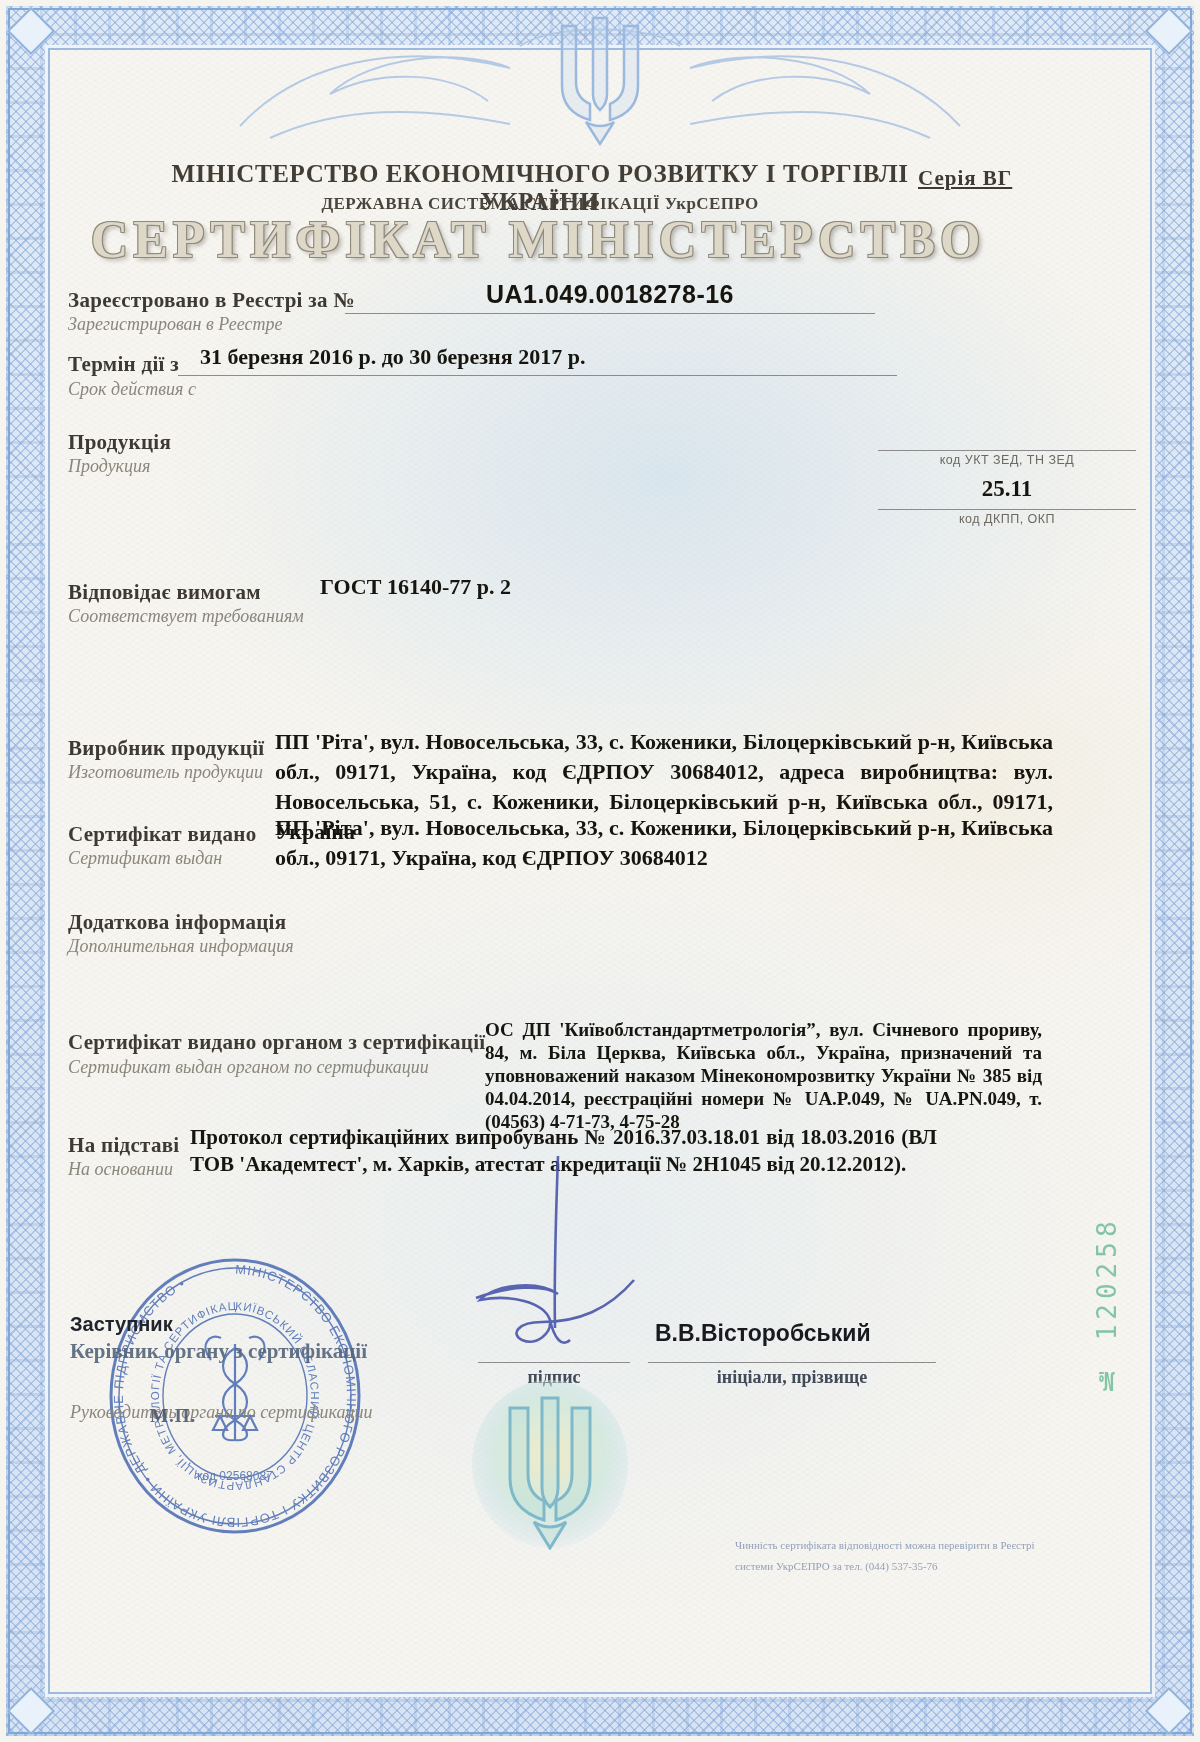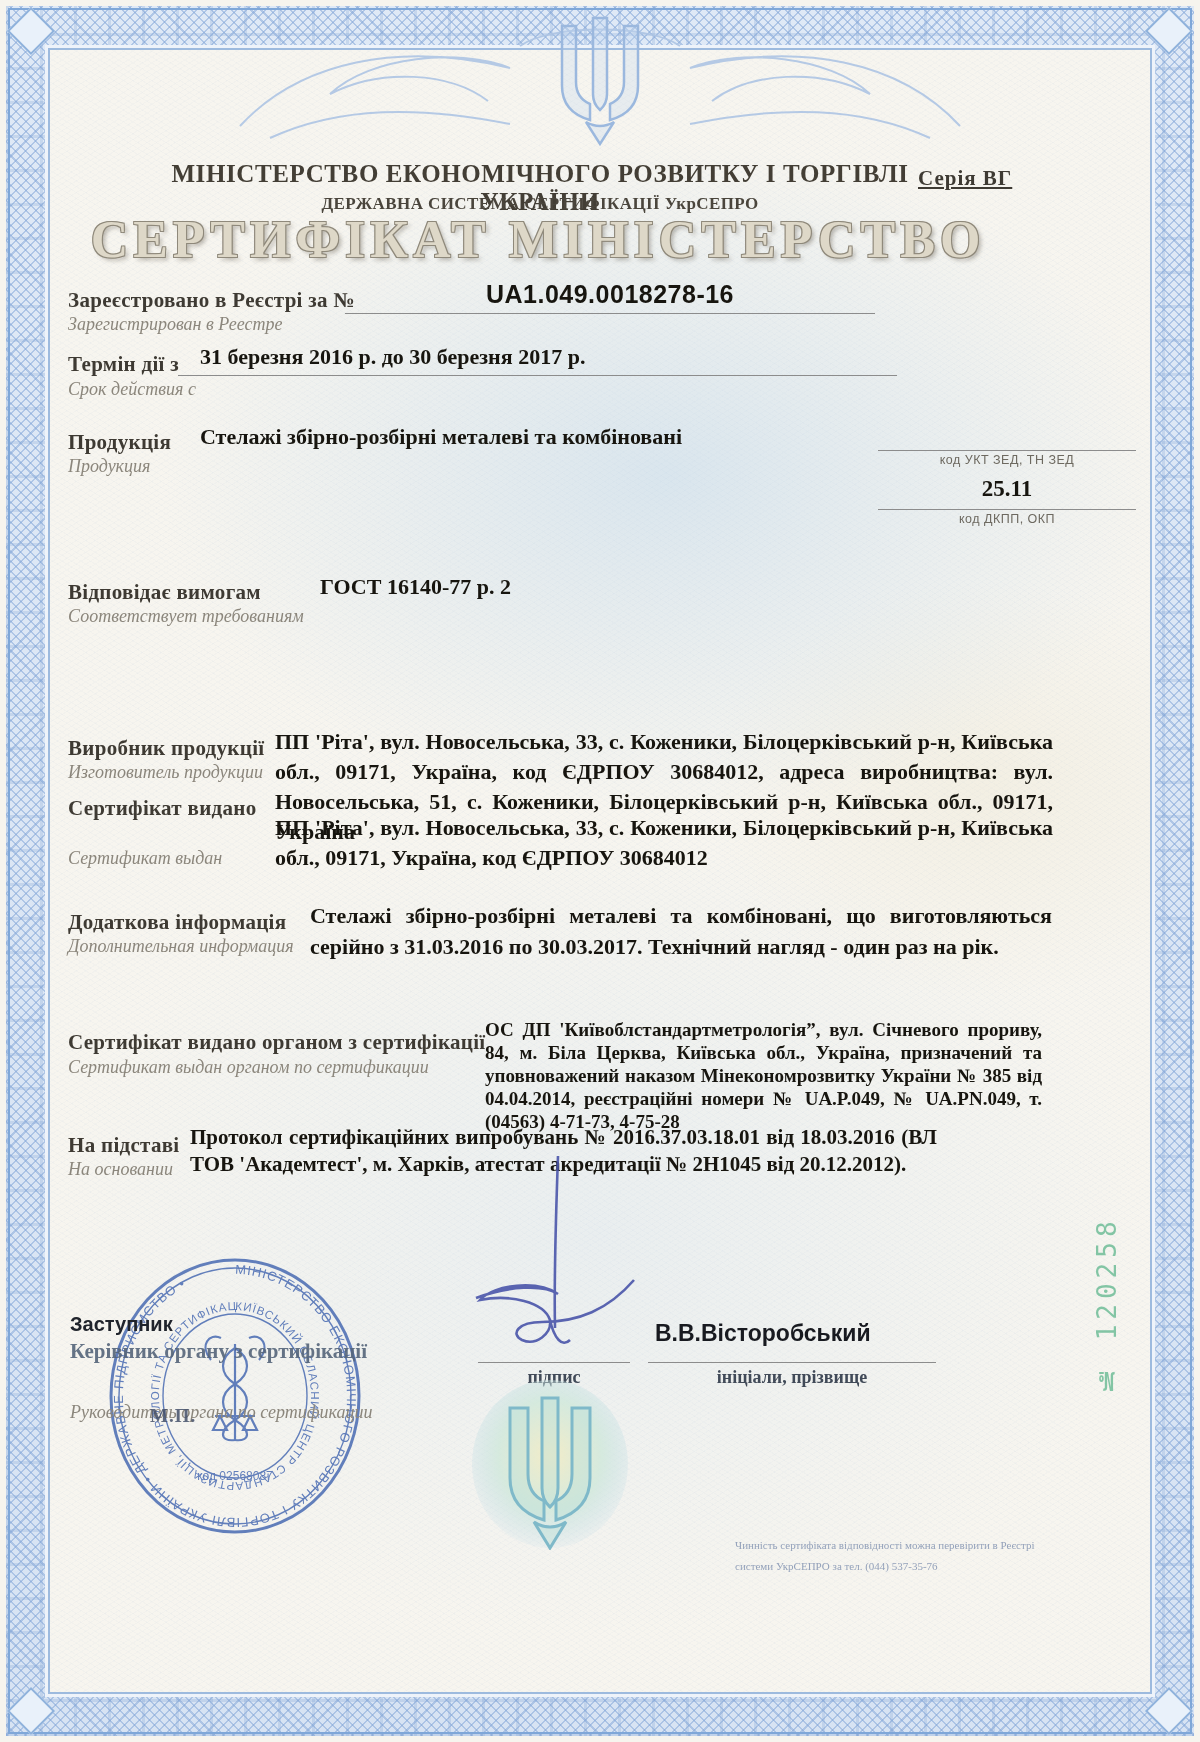--- a/index.html
+++ b/index.html
@@ -89,43 +89,41 @@
   </div>
 
   <div class="abs label-uk" style="left:68px;top:352px;">Термін дії з</div>
   <div class="abs label-ru" style="left:68px;top:379px;">Срок действия с</div>
   <div class="abs" style="left:178px;top:344px;width:697px;border-bottom:1.5px solid #8c8c8c;padding:0 0 5px 22px;">
     <span class="value">31 березня 2016 р.  до  30 березня 2017 р.</span>
   </div>
 
   <div class="abs label-uk" style="left:68px;top:430px;">Продукція</div>
   <div class="abs label-ru" style="left:68px;top:456px;">Продукция</div>
-  <div class="abs value" style="left:200px;top:424px;width:680px;">Стелажі збірно-розбірні металеві та комбіновані</div>
 
   <div class="abs" style="left:878px;top:450px;width:258px;">
     <div class="hline code-label">код УКТ ЗЕД, ТН ЗЕД</div>
     <div class="value" style="text-align:center;font-size:23px;margin:9px 0 7px;">25.11</div>
     <div class="hline code-label">код ДКПП, ОКП</div>
   </div>
 
   <div class="abs label-uk" style="left:68px;top:580px;">Відповідає вимогам</div>
   <div class="abs label-ru" style="left:68px;top:606px;">Соответствует требованиям</div>
   <div class="abs value" style="left:320px;top:574px;">ГОСТ 16140-77 р. 2</div>
 
   <div class="abs label-uk" style="left:68px;top:736px;">Виробник продукції</div>
   <div class="abs label-ru" style="left:68px;top:762px;">Изготовитель продукции</div>
   <div class="abs value just" style="left:275px;top:727px;width:778px;line-height:30px;">ПП 'Ріта', вул. Новосельська, 33, с. Коженики, Білоцерківський р-н, Київська обл., 09171, Україна, код ЄДРПОУ 30684012, адреса виробництва: вул. Новосельська, 51, с. Коженики, Білоцерківський р-н, Київська обл., 09171, Україна</div>
 
-  <div class="abs label-uk" style="left:68px;top:796px;">Сертифікат видано</div>
+  <div class="abs label-uk" style="left:68px;top:822px;">Сертифікат видано</div>
   <div class="abs label-ru" style="left:68px;top:848px;">Сертификат выдан</div>
   <div class="abs value just" style="left:275px;top:813px;width:778px;line-height:30px;">ПП 'Ріта', вул. Новосельська, 33, с. Коженики, Білоцерківський р-н, Київська обл., 09171, Україна, код ЄДРПОУ 30684012</div>
 
   <div class="abs label-uk" style="left:68px;top:910px;">Додаткова інформація</div>
   <div class="abs label-ru" style="left:68px;top:936px;">Дополнительная информация</div>
-  <div class="abs value just" style="left:310px;top:900px;width:742px;line-height:31px;">Стелажі збірно-розбірні металеві та комбіновані, що виготовляються серійно з 31.03.2016 по 30.03.2017. Технічний нагляд - один раз на рік.</div>
 
   <div class="abs label-uk" style="left:68px;top:1030px;">Сертифікат видано органом з сертифікації</div>
   <div class="abs label-ru" style="left:68px;top:1057px;">Сертификат выдан органом по сертификации</div>
   <div class="abs value just" style="left:485px;top:1018px;width:557px;font-size:19px;line-height:23px;">ОС ДП 'Київоблстандартметрологія”, вул. Січневого прориву, 84, м. Біла Церква, Київська обл., Україна, призначений та уповноважений наказом Мінекономрозвитку України № 385 від 04.04.2014, реєстраційні номери № UA.P.049, № UA.PN.049, т. (04563) 4-71-73, 4-75-28</div>
 
   <div class="abs label-uk" style="left:68px;top:1133px;">На підставі</div>
   <div class="abs label-ru" style="left:68px;top:1159px;">На основании</div>
   <div class="abs value just" style="left:190px;top:1124px;width:747px;font-size:21px;line-height:27px;">Протокол сертифікаційних випробувань № 2016.37.03.18.01 від 18.03.2016 (ВЛ ТОВ 'Академтест', м. Харків, атестат акредитації № 2Н1045 від 20.12.2012).</div>
 
   <svg class="abs" style="left:98px;top:1248px;" width="274" height="296" viewBox="0 0 274 296" opacity="0.88">

